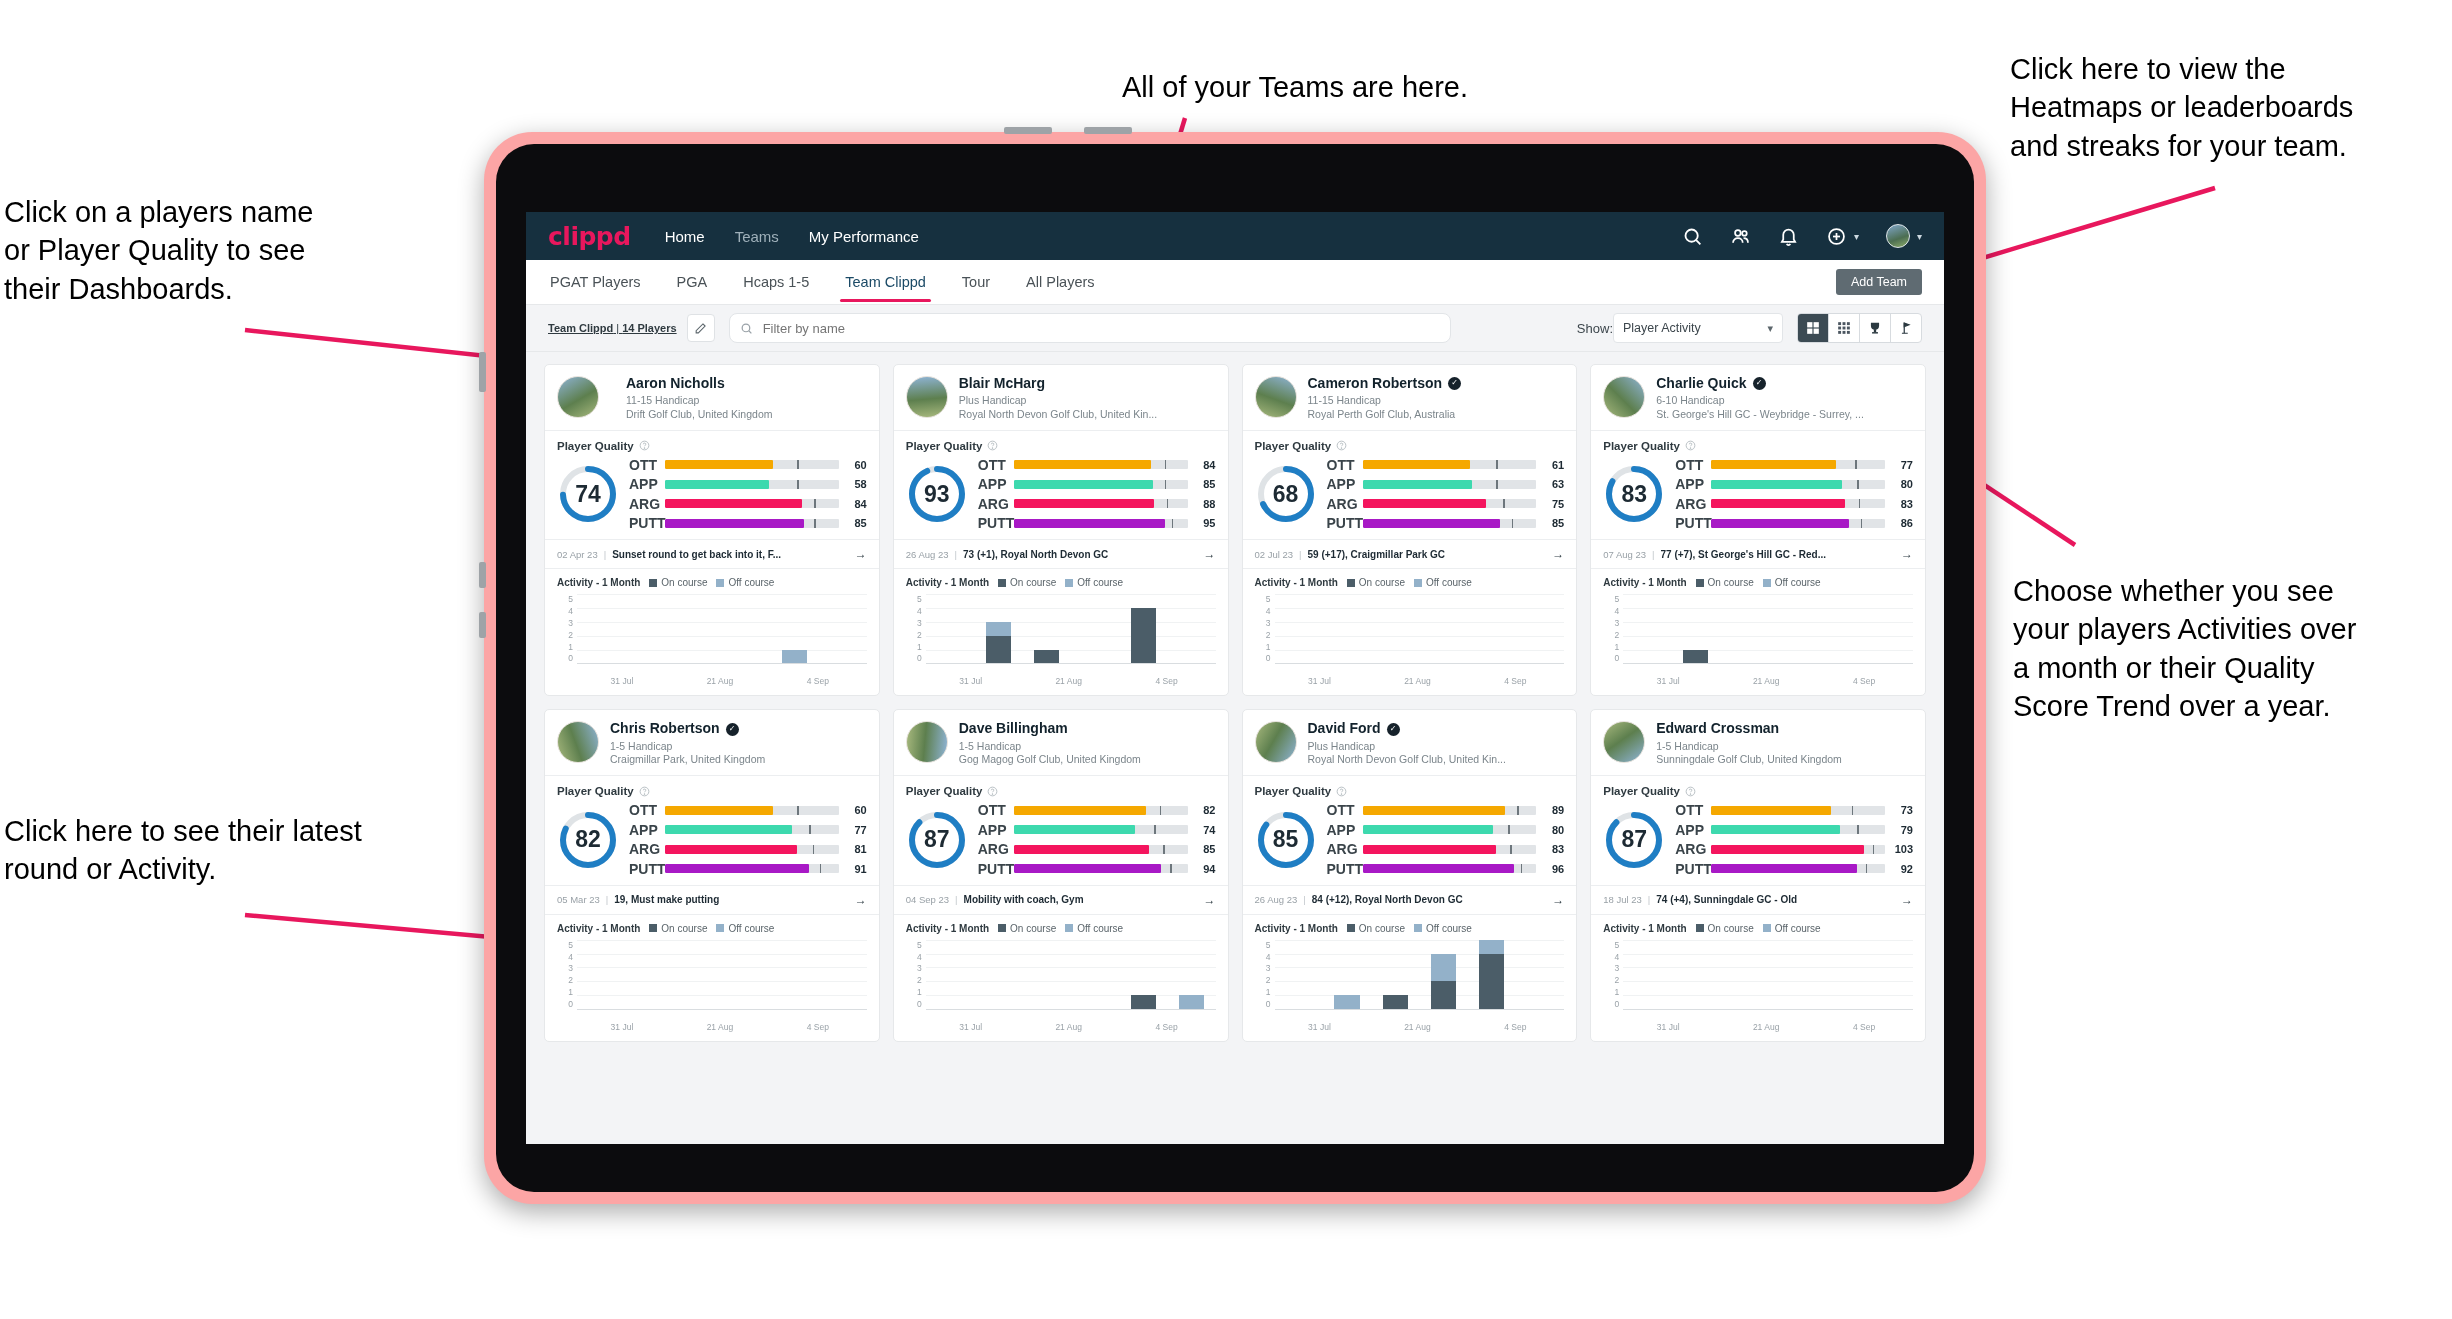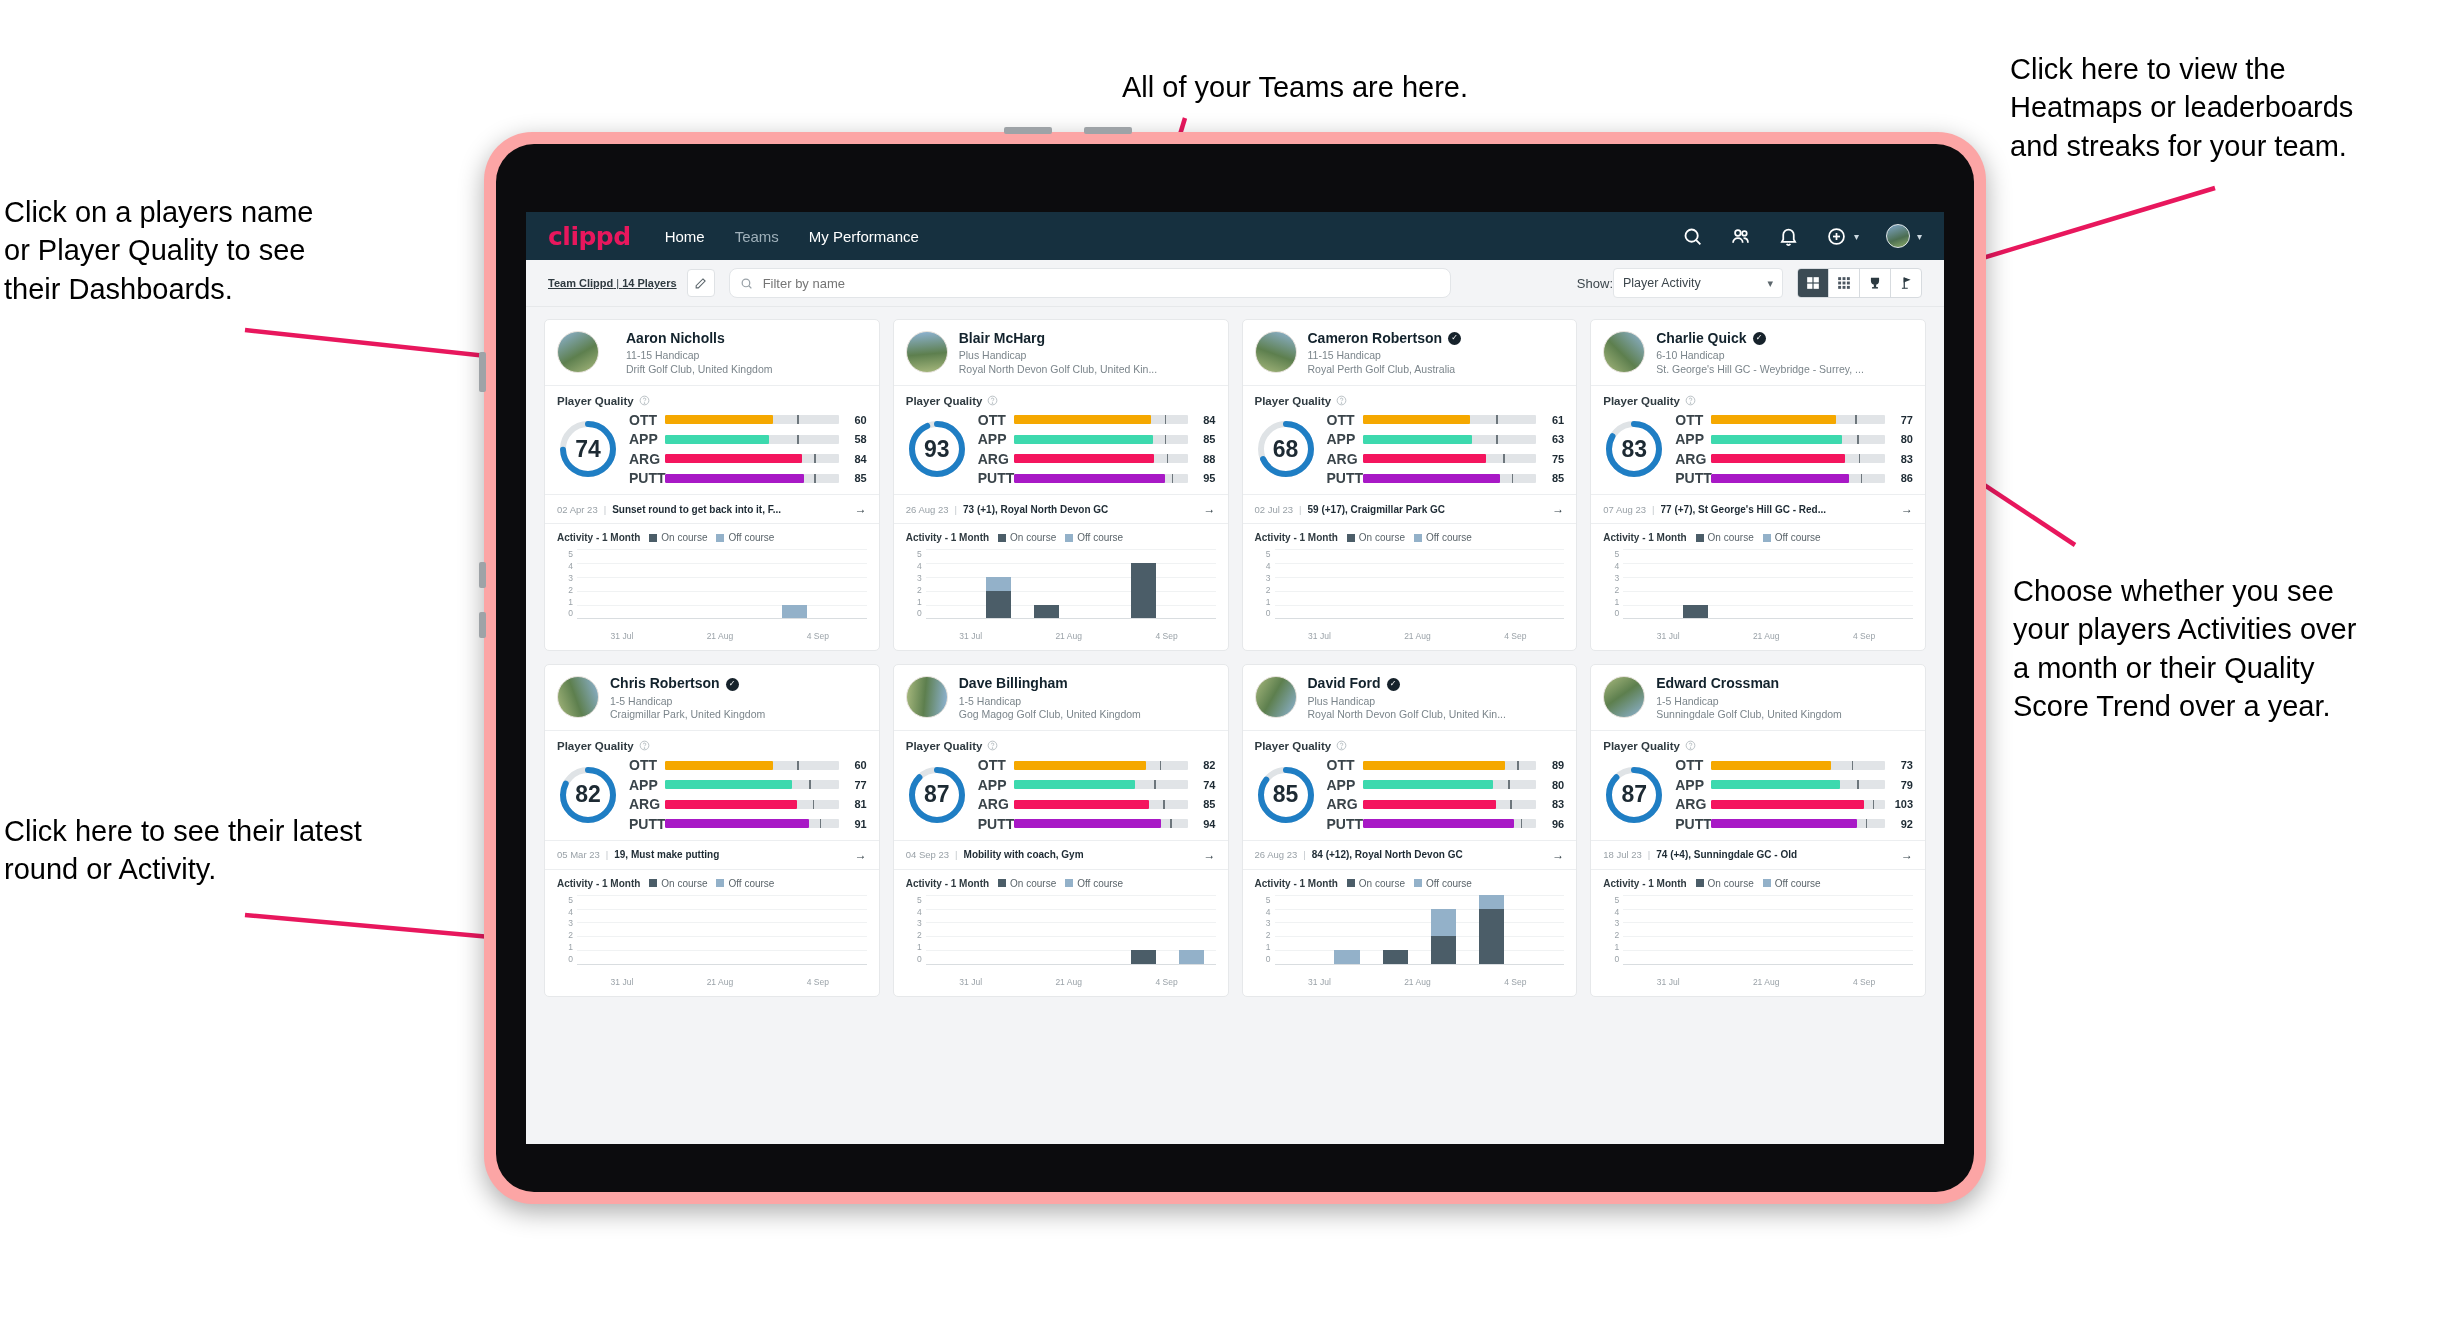--- a/index.html
+++ b/index.html
@@ -85,21 +85,21 @@
          align-items:center;gap:6px;line-height:1.1;}
   .vbadge{width:13px;height:13px;border-radius:50%;background:#16222b;
           display:inline-flex;align-items:center;justify-content:center;
           color:#fff;font-size:8px;flex:none;}
   .phcp{font-size:10.5px;color:#7b858b;margin-top:3px;}
   .pclub{font-size:10.5px;color:#7b858b;margin-top:1.5px;white-space:nowrap;
          overflow:hidden;text-overflow:ellipsis;max-width:215px;}
 
   .qwrap{padding:9px 12px 8px;border-bottom:1px solid #eceef0;}
   .qtitle{font-size:11.5px;color:#2f3a40;font-weight:600;display:flex;
-          align-items:flex-start;gap:5px;}
+          align-items:center;gap:5px;}
   .qbody{display:flex;align-items:center;gap:10px;margin-top:5px;}
   .ring{width:62px;height:62px;position:relative;flex:none;}
   .ringnum{position:absolute;inset:0;display:flex;align-items:center;
            justify-content:center;font-size:23px;font-weight:700;color:#1d2a33;}
   .metrics{flex:1;display:flex;flex-direction:column;gap:3.5px;}
   .mrow{display:flex;align-items:center;gap:6px;font-size:10.5px;}
   .mlbl{width:30px;color:#3a444a;font-weight:600;font-size:14px;}
   .mtrack{flex:1;height:9px;background:#e1e4e7;border-radius:1px;
           position:relative;overflow:hidden;}
   .mfill{position:absolute;left:0;top:0;bottom:0;border-radius:1px;}
@@ -202,20 +202,29 @@
               <circle cx="12" cy="12" r="8.5"></circle>
               <line x1="12" y1="8" x2="12" y2="16"></line>
               <line x1="8" y1="12" x2="16" y2="12"></line>
             </svg>
           <span style="color:#cdd9e0;font-size:10px;margin-left:-20px;">▾</span>
           <div class="avatar-sm"></div>
           <span style="color:#cdd9e0;font-size:10px;margin-left:-20px;">▾</span>
         </div>
       </div>
 
+      <div id="tabrow">
+        <div class="tab">PGAT Players</div>
+        <div class="tab">PGA</div>
+        <div class="tab">Hcaps 1-5</div>
+        <div class="tab active">Team Clippd</div>
+        <div class="tab">Tour</div>
+        <div class="tab">All Players</div>
+        <div class="addteam">Add Team</div>
+      </div>
 
       <div id="filterbar">
         <div class="teamlabel">
           <b>Team Clippd</b><span> | </span><b>14 Players</b>
         </div>
         <div class="pencilbox">
           <svg width="13" height="13" viewBox="0 0 24 24" fill="none" stroke="#5c666c" stroke-width="2">
               <path d="M16.5 3.5l4 4L8 20H4v-4z"></path>
             </svg>
         </div>

